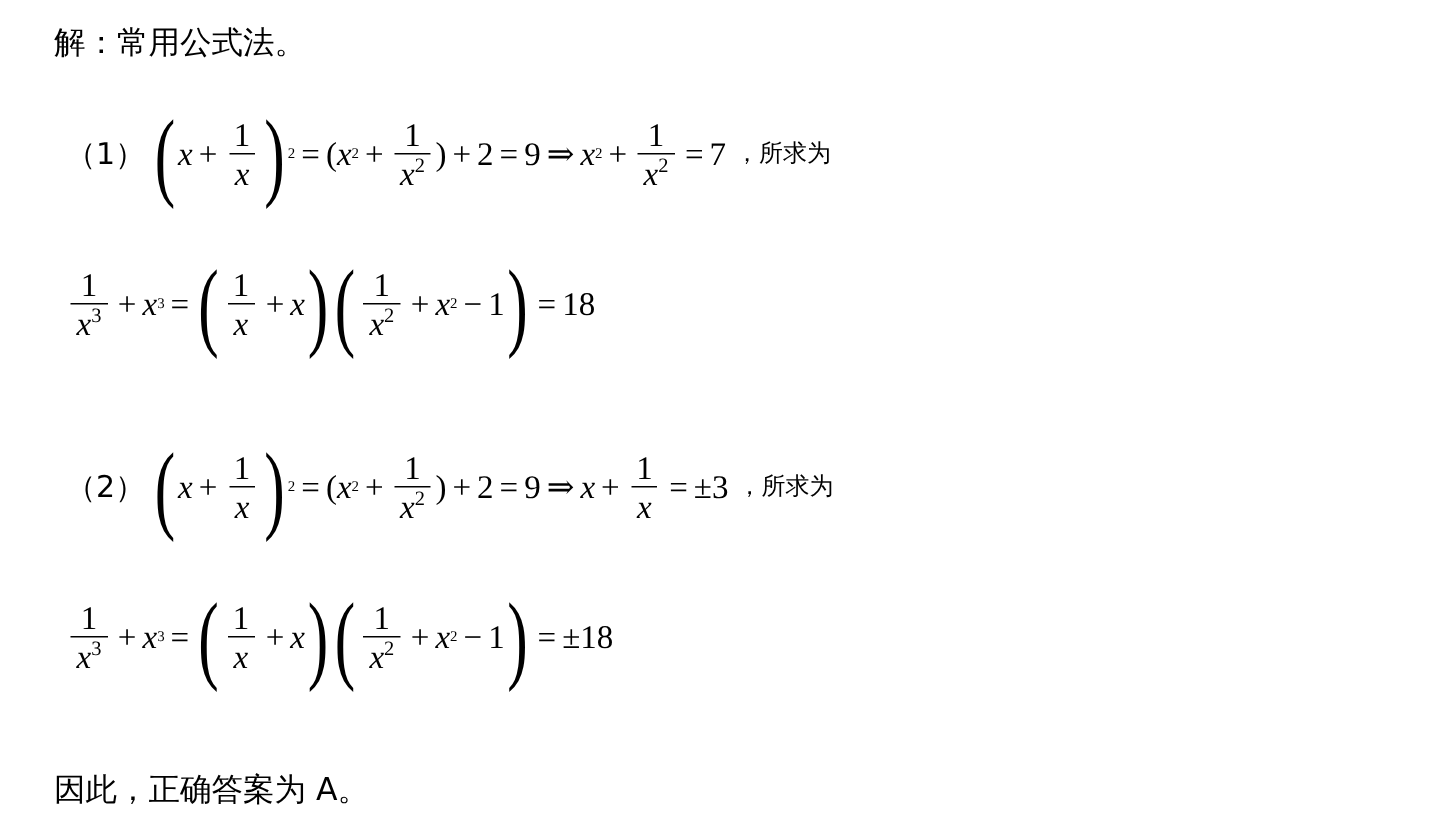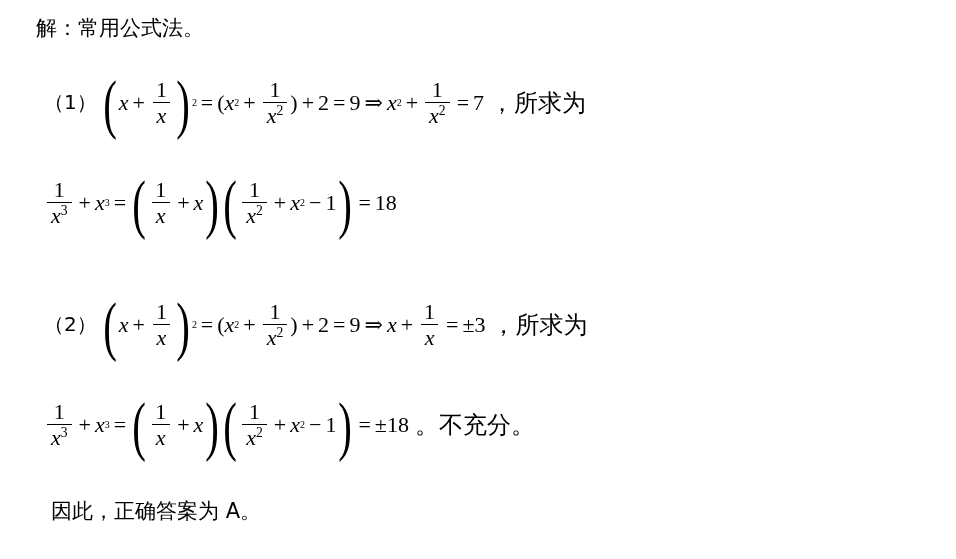--- a/index.html
+++ b/index.html
@@ -39,21 +39,21 @@
     position: absolute;
     display: flex;
     align-items: center;
     white-space: nowrap;
   }
   .l-solve   { left: 36px;  top: 14px; }
   .l-item1   { left: 44px;  top: 78px; }
   .l-eq1     { left: 44px;  top: 178px; }
   .l-item2   { left: 44px;  top: 300px; }
   .l-eq2     { left: 44px;  top: 400px; }
-  .l-concl   { left: 36px;  top: 497px; margin-left: 15px; }
+  .l-concl   { left: 36px;  top: 512px; }
 
   
   .frac {
     display: inline-flex;
     flex-direction: column;
     align-items: center;
     justify-content: center;
     vertical-align: middle;
     margin: 0 3px;
     line-height: 1.05;
@@ -85,21 +85,21 @@
   .sup {
     font-size: 0.62em;
     vertical-align: super;
     line-height: 0;
   }
   .op {
     margin: 0 4px;
   }
   .cn-inline {
     font-family: "DejaVu Sans", "Liberation Sans", sans-serif;
-    font-size: 24px;
+    font-size: 16px;
     margin-left: 6px;
   }
   .label-no {
     font-family: "DejaVu Sans", "Liberation Sans", sans-serif;
     font-size: 20px;
     margin-right: 4px;
   }
 </style>
 </head>
 <body>
@@ -264,20 +264,19 @@
     <span class="math op">+</span>
     <span class="math ital">x</span>
     <span class="math sup">2</span>
     <span class="math op">−</span>
     <span class="math">1</span>
     <span class="bigparen tall">)</span>
 
     <span class="math op">=</span>
     <span class="math">±</span>
     <span class="math">18</span>
-    <span class="cn-inline">。不充分。</span>
   </div>
 
   <div class="line l-concl">
     <span class="cn">因此，正确答案为 A。</span>
   </div>
 
 </div>
 
 </body></html>

